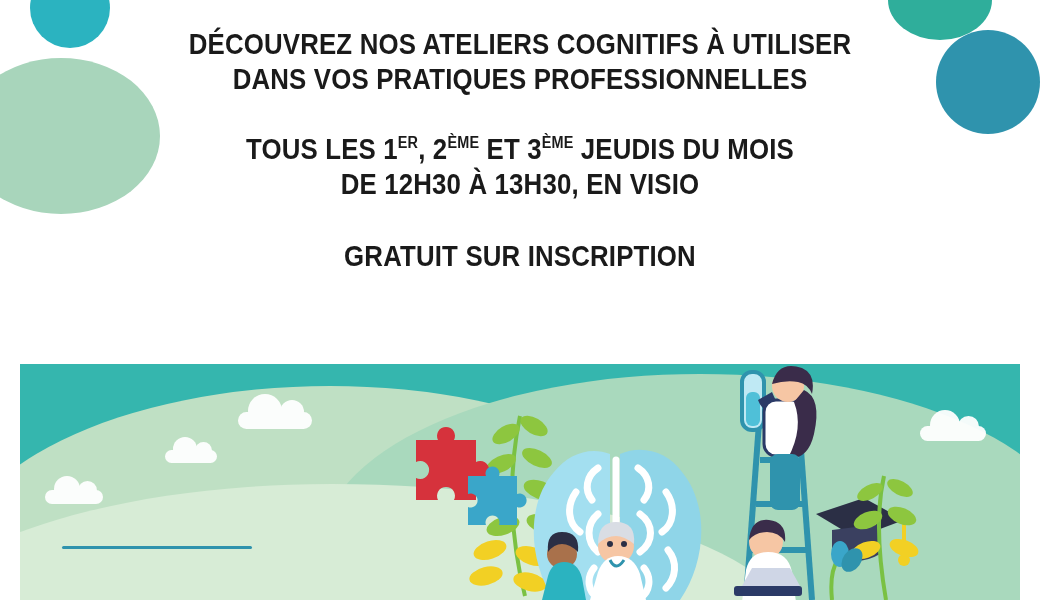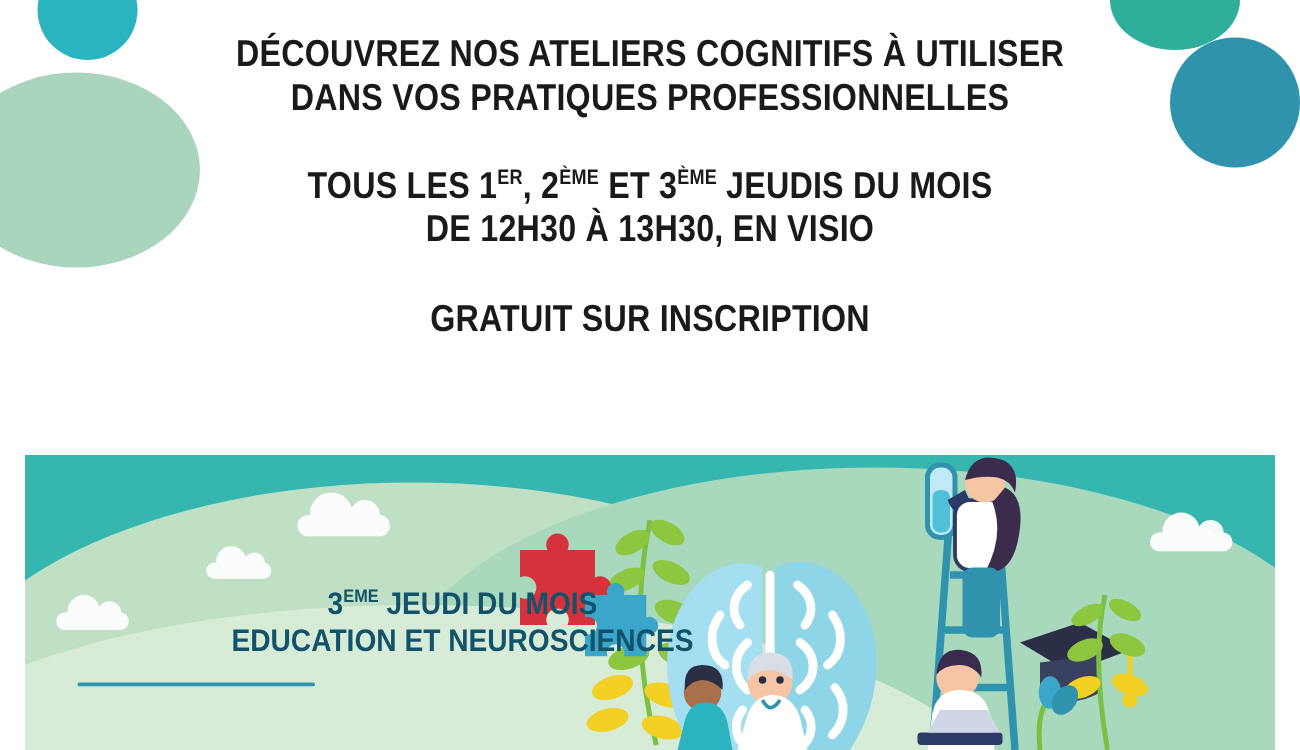--- a/index.html
+++ b/index.html
@@ -293,20 +293,16 @@
         <circle cx="604" cy="180" r="3" fill="#2b2f45"></circle>
       </g>
 
       <g>
         <circle cx="542" cy="190" r="15" fill="#a9714b"></circle>
         <path d="M528 188 q-2 -20 14 -20 q18 0 16 20 q-8 -8 -16 -8 q-8 0 -14 8 z" fill="#2b2f45"></path>
         <path d="M528 212 q4 -14 16 -14 q14 0 18 16 l4 22 h-44 z" fill="#2bb3c0"></path>
       </g>
     </svg>
 
-    <div class="caption">
-      <div class="cap-line"><span>3</span><sup>EME</sup><span> JEUDI DU MOIS</span></div>
-      <div class="cap-line">EDUCATION ET NEUROSCIENCES</div>
-    </div>
     <div class="cap-rule"></div>
   </div>
 
 </div>
 
 </body></html>

